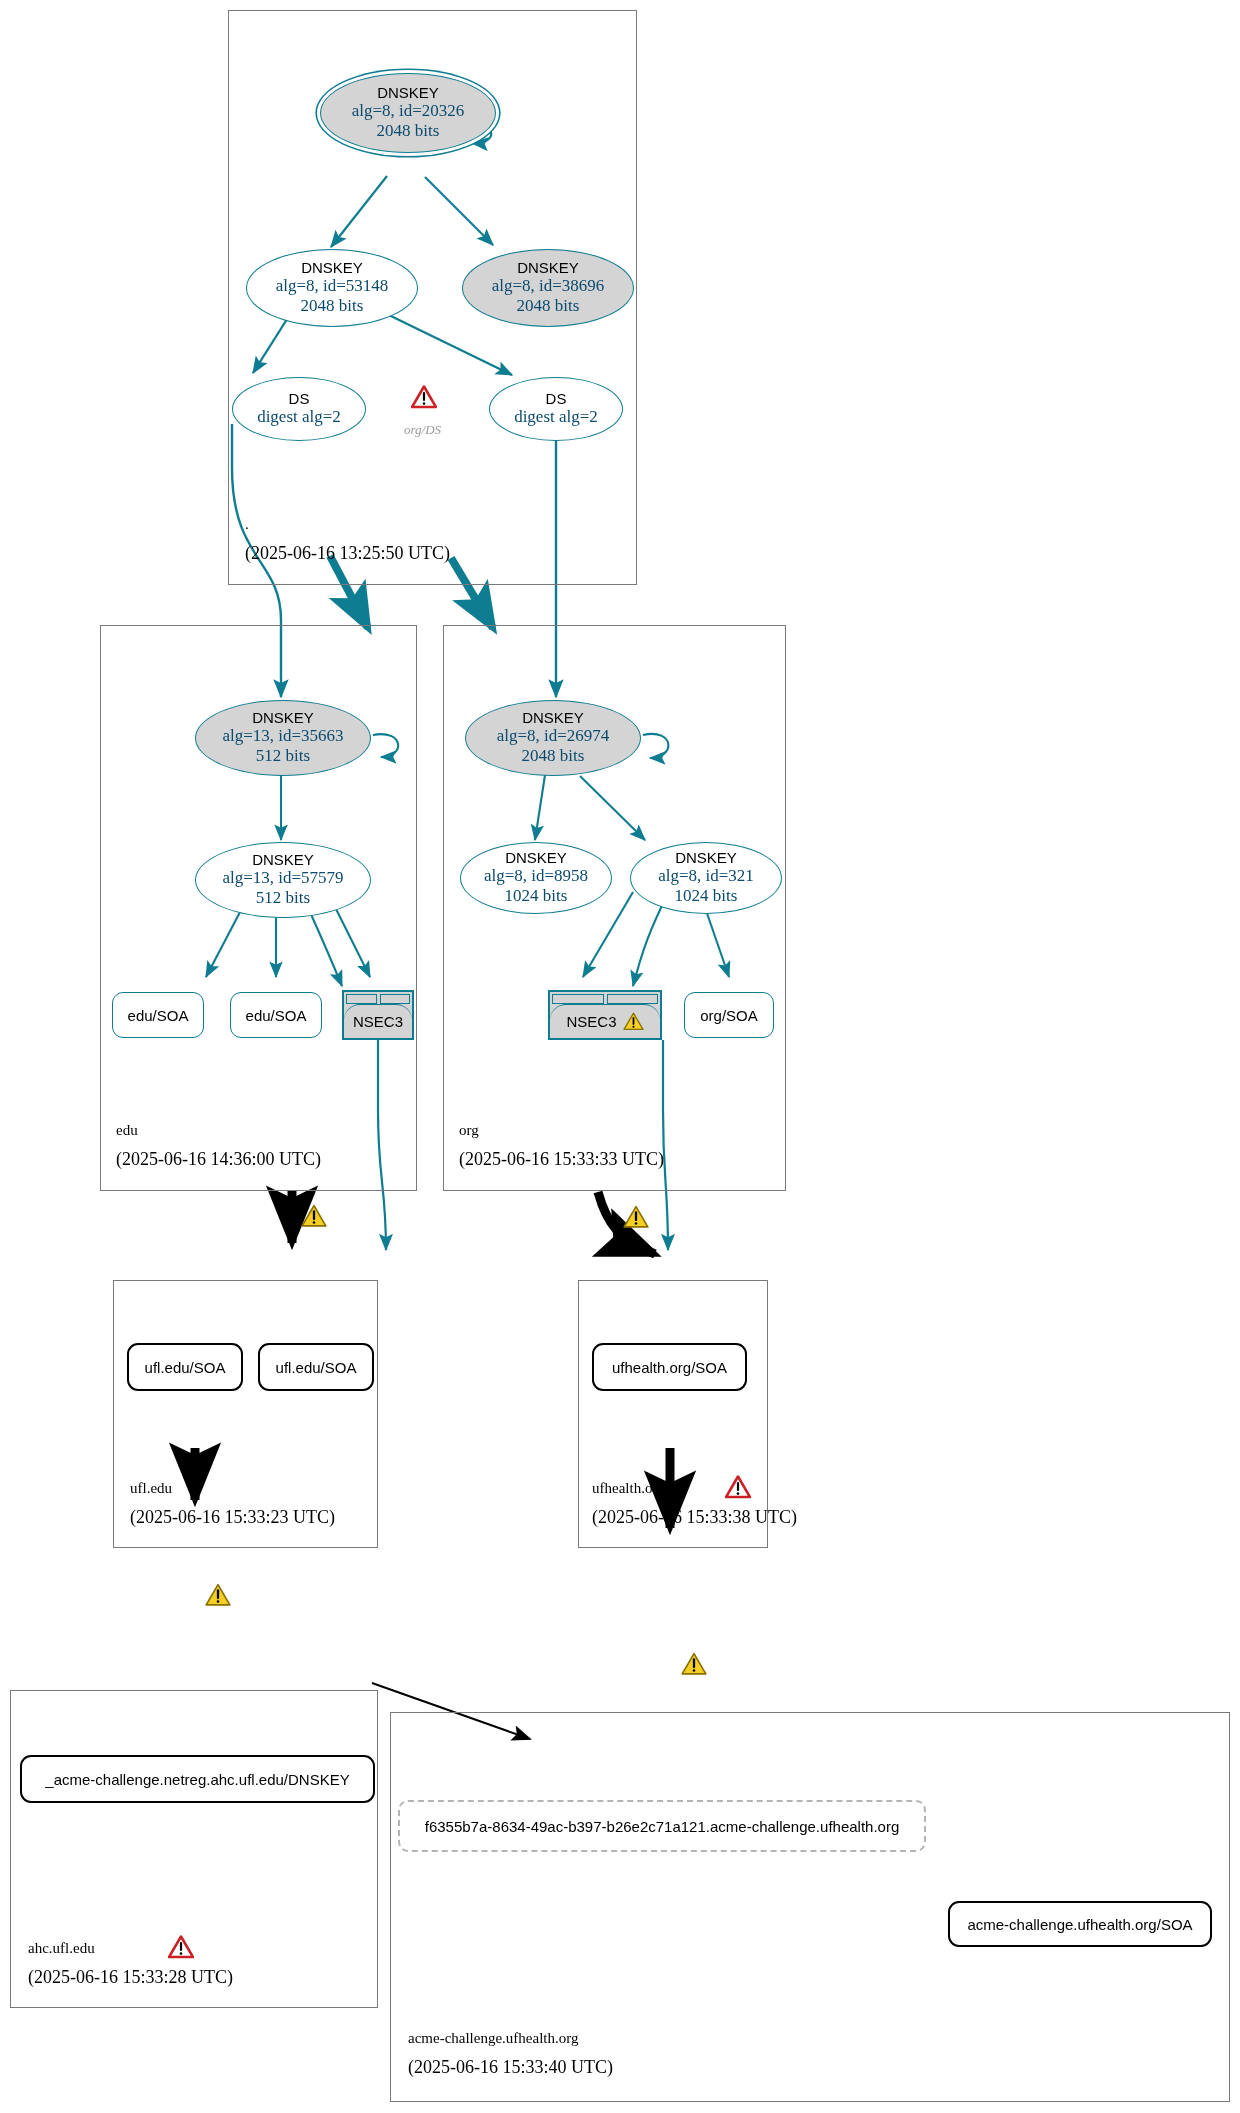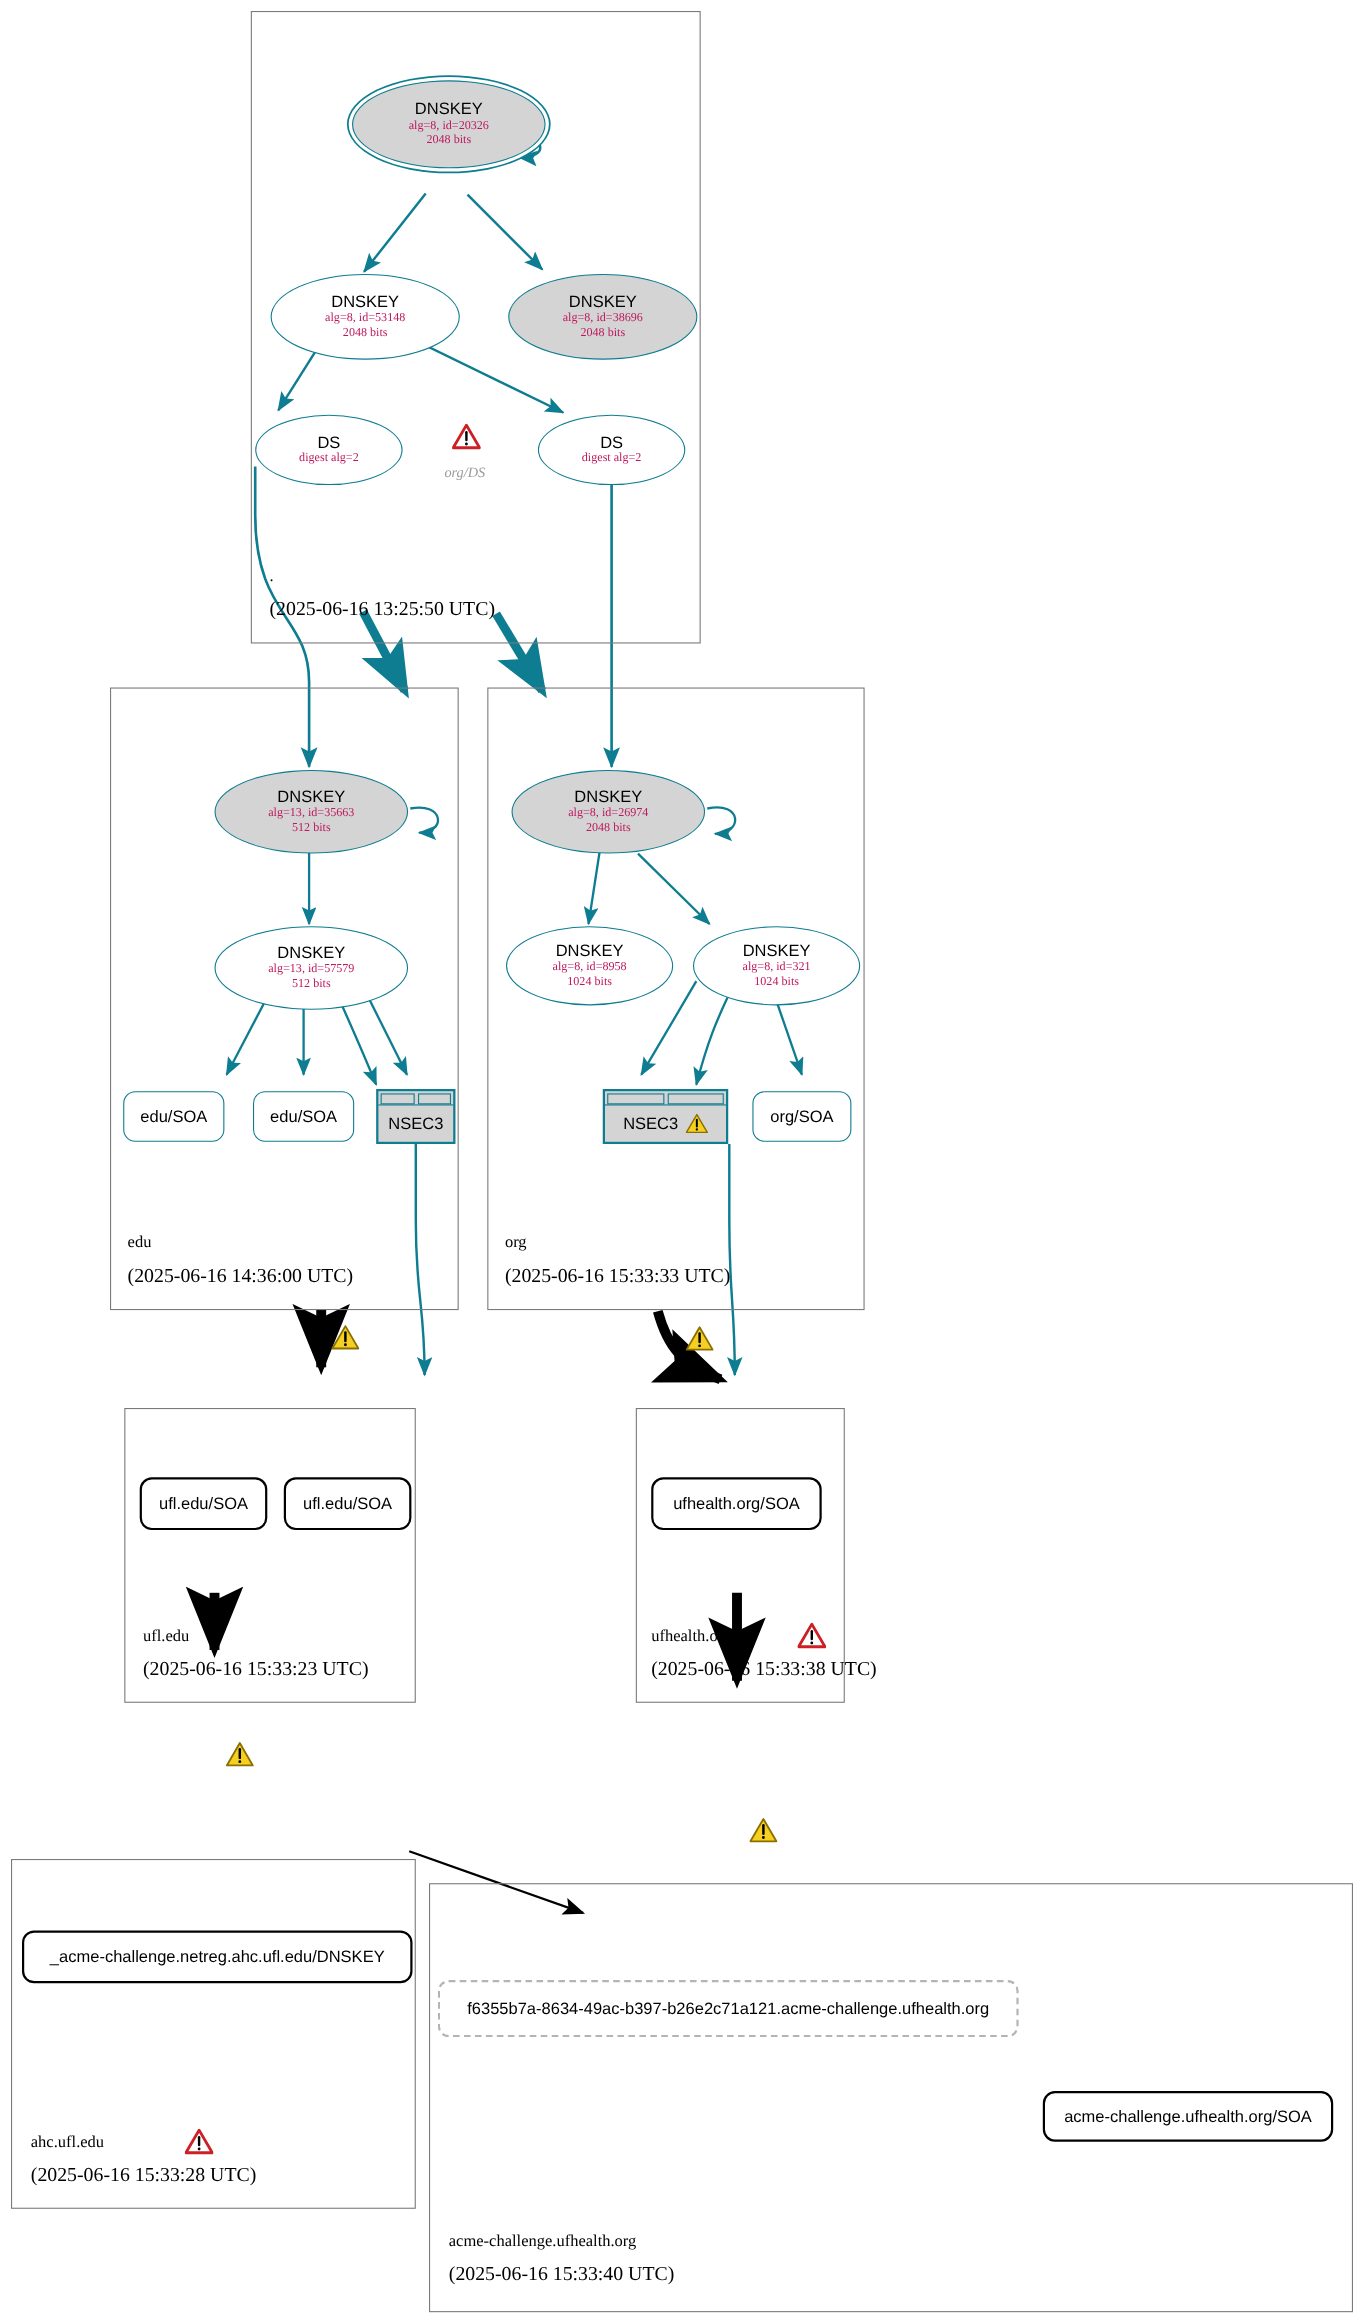--- a/index.html
+++ b/index.html
@@ -9,32 +9,32 @@
   svg.layer{position:absolute;left:0;top:0;width:1240px;height:2113px;overflow:visible;}
   .zone-box{position:absolute;border:1px solid #7a7a7a;background:transparent;box-sizing:border-box;}
   .zone-label{position:absolute;font-family:"Liberation Serif",serif;font-size:15px;color:#000;white-space:nowrap;}
   .zone-time{position:absolute;font-family:Liberation Serif, serif;font-size:18px;color:#000;white-space:nowrap;}
   .node{position:absolute;display:flex;flex-direction:column;align-items:center;justify-content:center;
         text-align:center;box-sizing:border-box;}
   .ellipse{border:1.6px solid #0e7c91;border-radius:50%;background:#ffffff;}
   .ellipse.filled{background:#d4d4d4;}
   .ellipse.dbl{box-shadow:0 0 0 3px #ffffff,0 0 0 4.6px #0e7c91;}
   .n-title{font-family:"Liberation Sans",sans-serif;font-size:15px;color:#000;line-height:1.05;}
-  .n-sub{font-family:"Liberation Serif",serif;font-size:11px;color:#be185d;line-height:1.18;white-space:nowrap;}
+  .n-sub{font-family:"Liberation Serif",serif;font-size:17px;color:#0c4a6e;line-height:1.18;white-space:nowrap;}
   .rrset{position:absolute;box-sizing:border-box;border:1.7px solid #0e7c91;border-radius:11px;
          background:#fff;display:flex;align-items:center;justify-content:center;
          font-family:"Liberation Sans",sans-serif;font-size:15px;color:#000;white-space:nowrap;}
   .rrset.black{border-color:#000;border-width:2px;}
   .rrset.dashed{border:2px dashed #b4b4b4;border-radius:10px;text-align:right;}
   .nsec3{position:absolute;box-sizing:border-box;border:2.2px solid #0e7c91;background:#d4d4d4;}
   .nsec3 .tabs{height:12px;display:flex;gap:3px;padding:2px 2px 0 2px;box-sizing:border-box;}
   .nsec3 .tabs i{flex:1;background:#d4d4d4;border:1.4px solid #0e7c91;display:block;}
   .nsec3 .body{position:absolute;left:0;right:0;top:12px;bottom:0;display:flex;align-items:center;
                justify-content:center;gap:6px;border-top:1.8px solid #0e7c91;
-               font-family:"Liberation Sans",sans-serif;font-size:15px;color:#000;}
+               font-family:"Liberation Sans",sans-serif;font-size:15px;color:#000;border-radius:16px;}
   .icon{position:absolute;}
   .err-label{position:absolute;font-family:"Liberation Serif",serif;font-style:italic;font-size:13px;color:#9a9a9a;}
 </style>
 </head>
 <body>
 
 <div id="stage">
 
   <svg class="layer">
     <defs>

